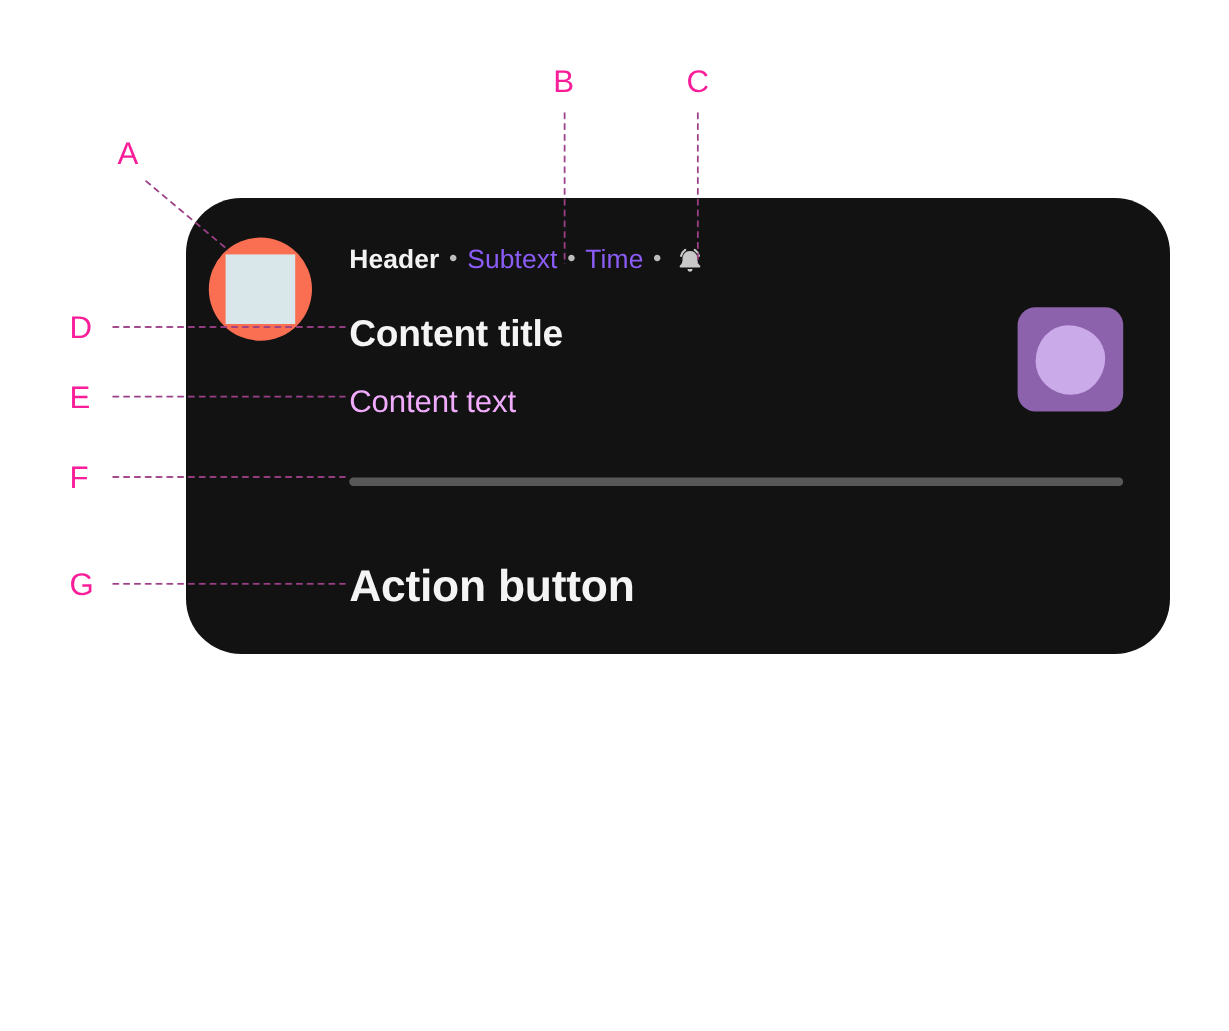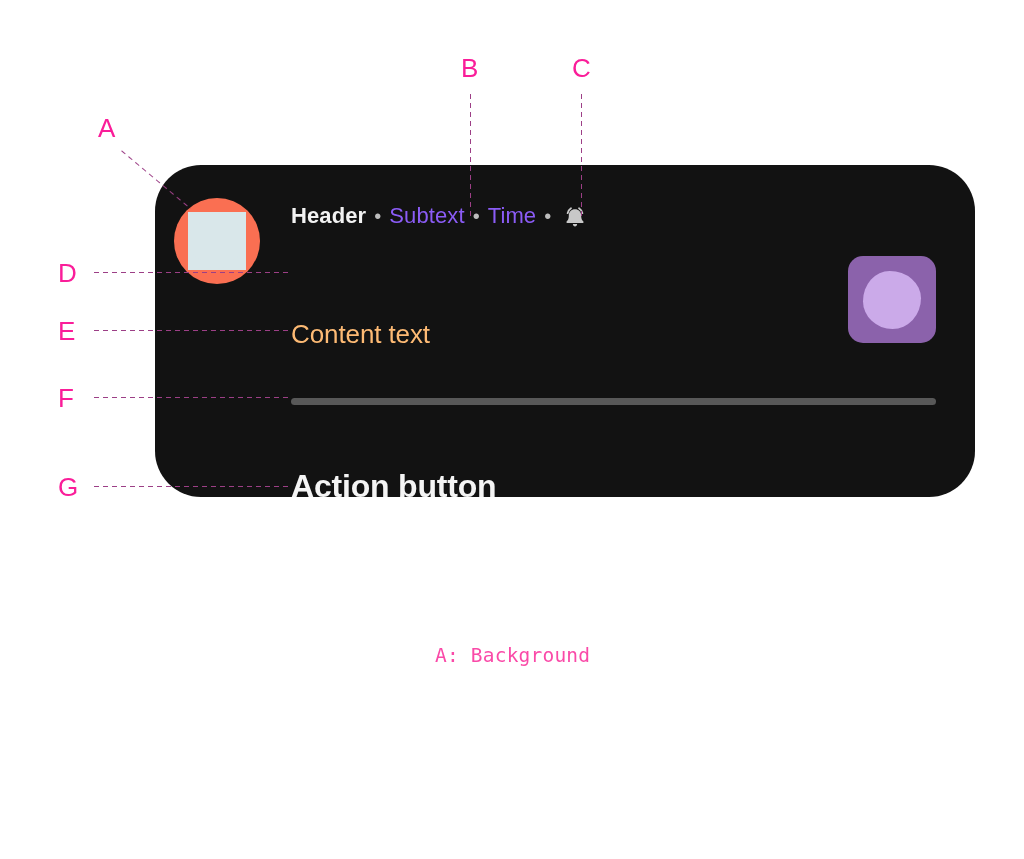--- a/index.html
+++ b/index.html
@@ -15,21 +15,21 @@
     font-family: "Liberation Sans", sans-serif;
     -webkit-font-smoothing: antialiased;
   }
 
   
   #notification-card {
     position: absolute;
     left: 155px;
     top: 165px;
     width: 820px;
-    height: 332px;
+    height: 380px;
     background: #121212;
     border-radius: 46px;
     overflow: hidden;
   }
 
   
   #header-row {
     position: absolute;
     left: 136px;
     top: 37px;
@@ -89,21 +89,21 @@
     font-weight: bold;
     color: #f4f4f4;
     letter-spacing: -0.2px;
   }
   #content-text {
     position: absolute;
     left: 136px;
     top: 154px;
     font-size: 26px;
     font-weight: normal;
-    color: #fdba74;
+    color: #f0abfc;
     letter-spacing: -0.1px;
   }
 
   
   #thumbnail {
     position: absolute;
     left: 693px;
     top: 91px;
     width: 88px;
     height: 87px;
@@ -129,21 +129,21 @@
     height: 7px;
     border-radius: 4px;
     background: #585858;
   }
 
   
   #action-button {
     position: absolute;
     left: 136px;
     top: 303px;
-    font-size: 32px;
+    font-size: 37px;
     font-weight: bold;
     color: #f4f4f4;
     letter-spacing: -0.2px;
   }
 
   
   .callout-letter {
     position: absolute;
     color: #fa1d99;
     font-size: 26px;
@@ -220,20 +220,21 @@
         <path d="M14 6.2 c-3.6 0 -6.2 2.7 -6.2 6.3 c0 4.3 -1.4 5.1 -2.2 6.0
                  c-0.5 0.6 -0.1 1.4 0.7 1.4 h15.4 c0.8 0 1.2 -0.8 0.7 -1.4
                  c-0.8 -0.9 -2.2 -1.7 -2.2 -6.0 c0 -3.6 -2.6 -6.3 -6.2 -6.3 z" fill="#c8c8c8"></path>
         <path d="M11.9 21.1 h4.2 c0 1.4 -0.9 2.3 -2.1 2.3 c-1.2 0 -2.1 -0.9 -2.1 -2.3 z" fill="#c8c8c8"></path>
         <path d="M6.6 10.2 c0.6 -2.1 1.8 -3.8 3.4 -4.9" stroke="#c8c8c8" stroke-width="1.8" stroke-linecap="round" fill="none"></path>
         <path d="M21.4 10.2 c-0.6 -2.1 -1.8 -3.8 -3.4 -4.9" stroke="#c8c8c8" stroke-width="1.8" stroke-linecap="round" fill="none"></path>
       </svg>
     </span>
   </div>
 
+  <div id="content-title">Content title</div>
   <div id="content-text">Content text</div>
 
   <div id="thumbnail">
     <div id="thumbnail-blob"></div>
   </div>
 
   <div id="progress-bar"></div>
 
   <div id="action-button">Action button</div>
 </div>
@@ -253,18 +254,17 @@
 <div class="callout-letter" style="left:58px; top:318px;">E</div>
 <div class="leader-h" style="left:92px; top:329px; width:196px;"></div>
 
 <div class="callout-letter" style="left:58px; top:385px;">F</div>
 <div class="leader-h" style="left:92px; top:396px; width:196px;"></div>
 
 <div class="callout-letter" style="left:58px; top:474px;">G</div>
 <div class="leader-h" style="left:92px; top:485px; width:196px;"></div>
 
 <div id="legend">
-  <span class="legend-row">A: Background</span>
   
   
   
   
 </div>
 
 </body></html>

